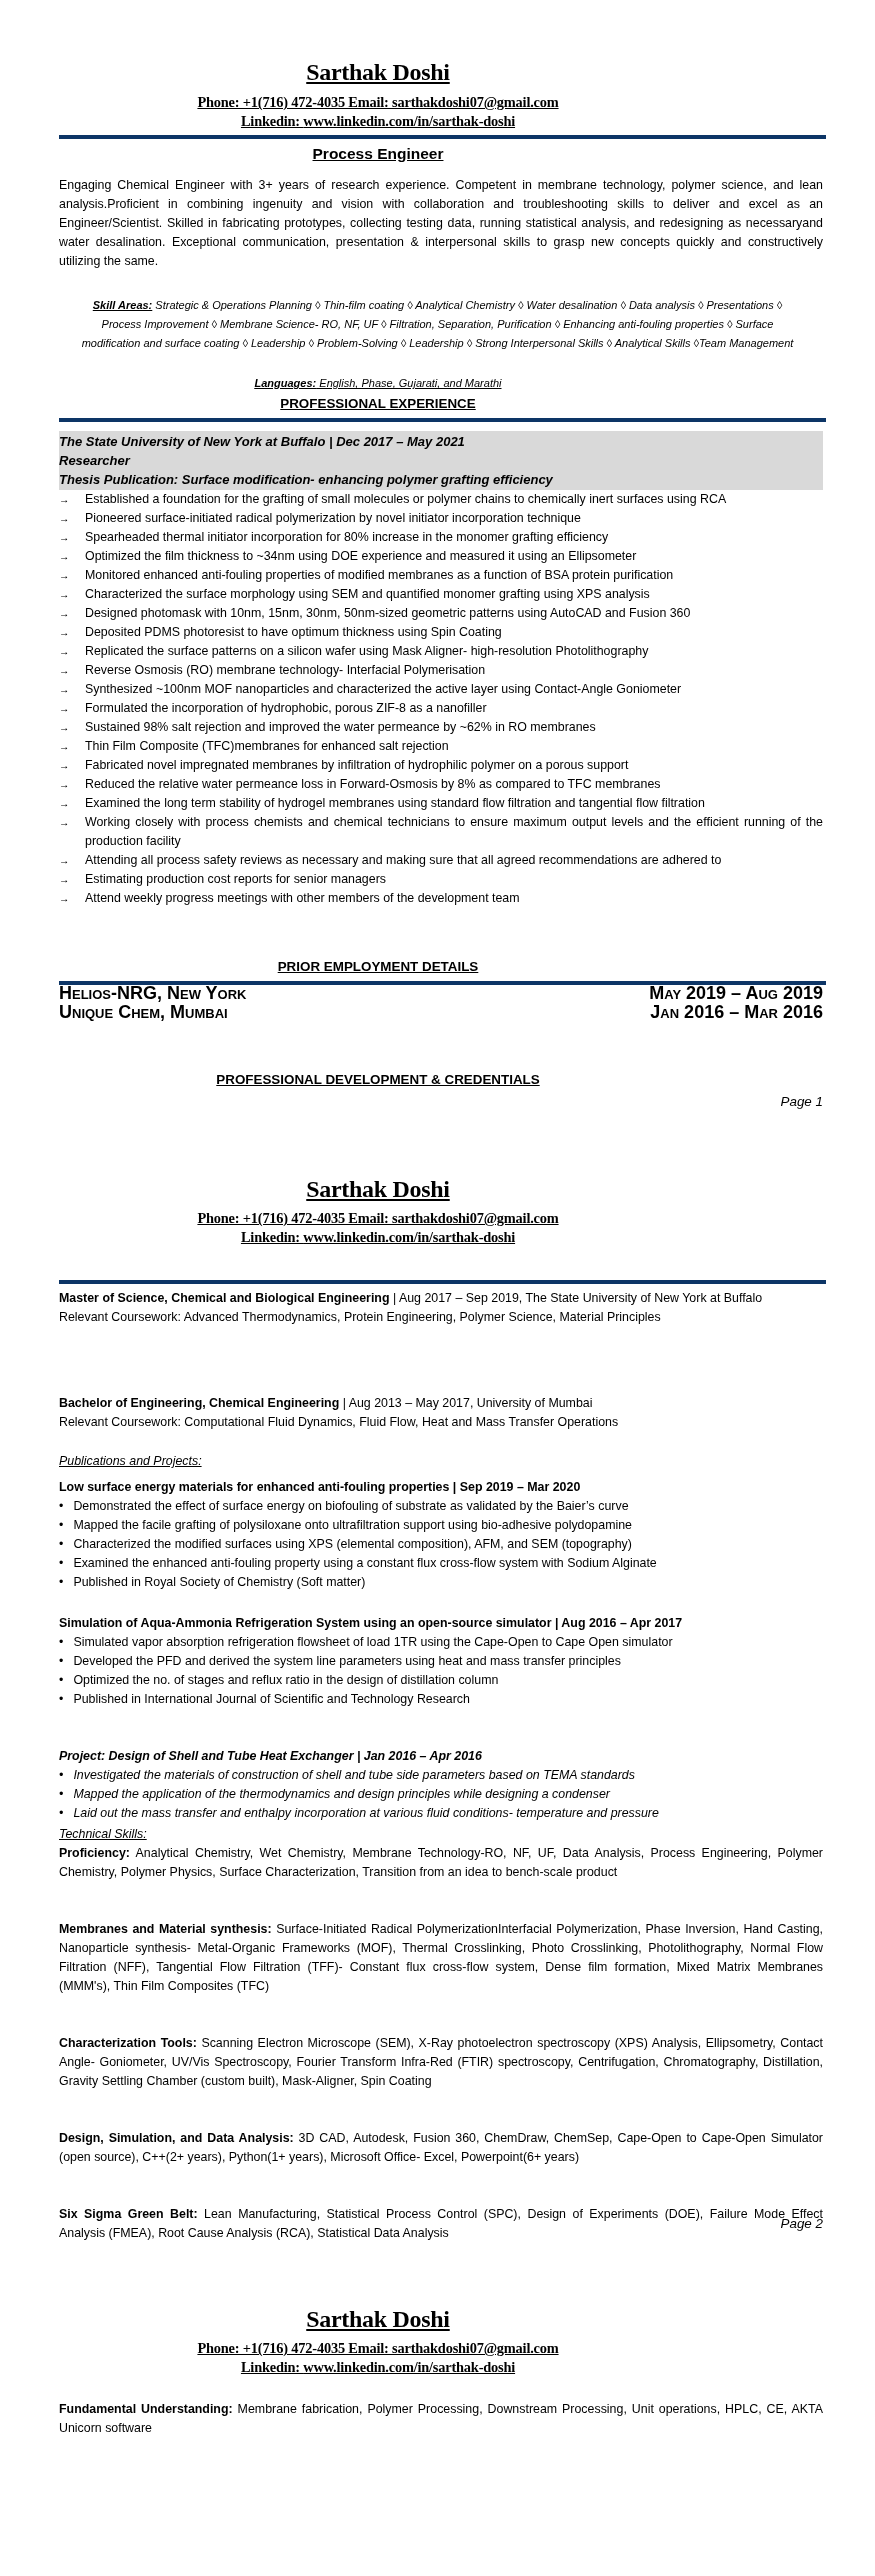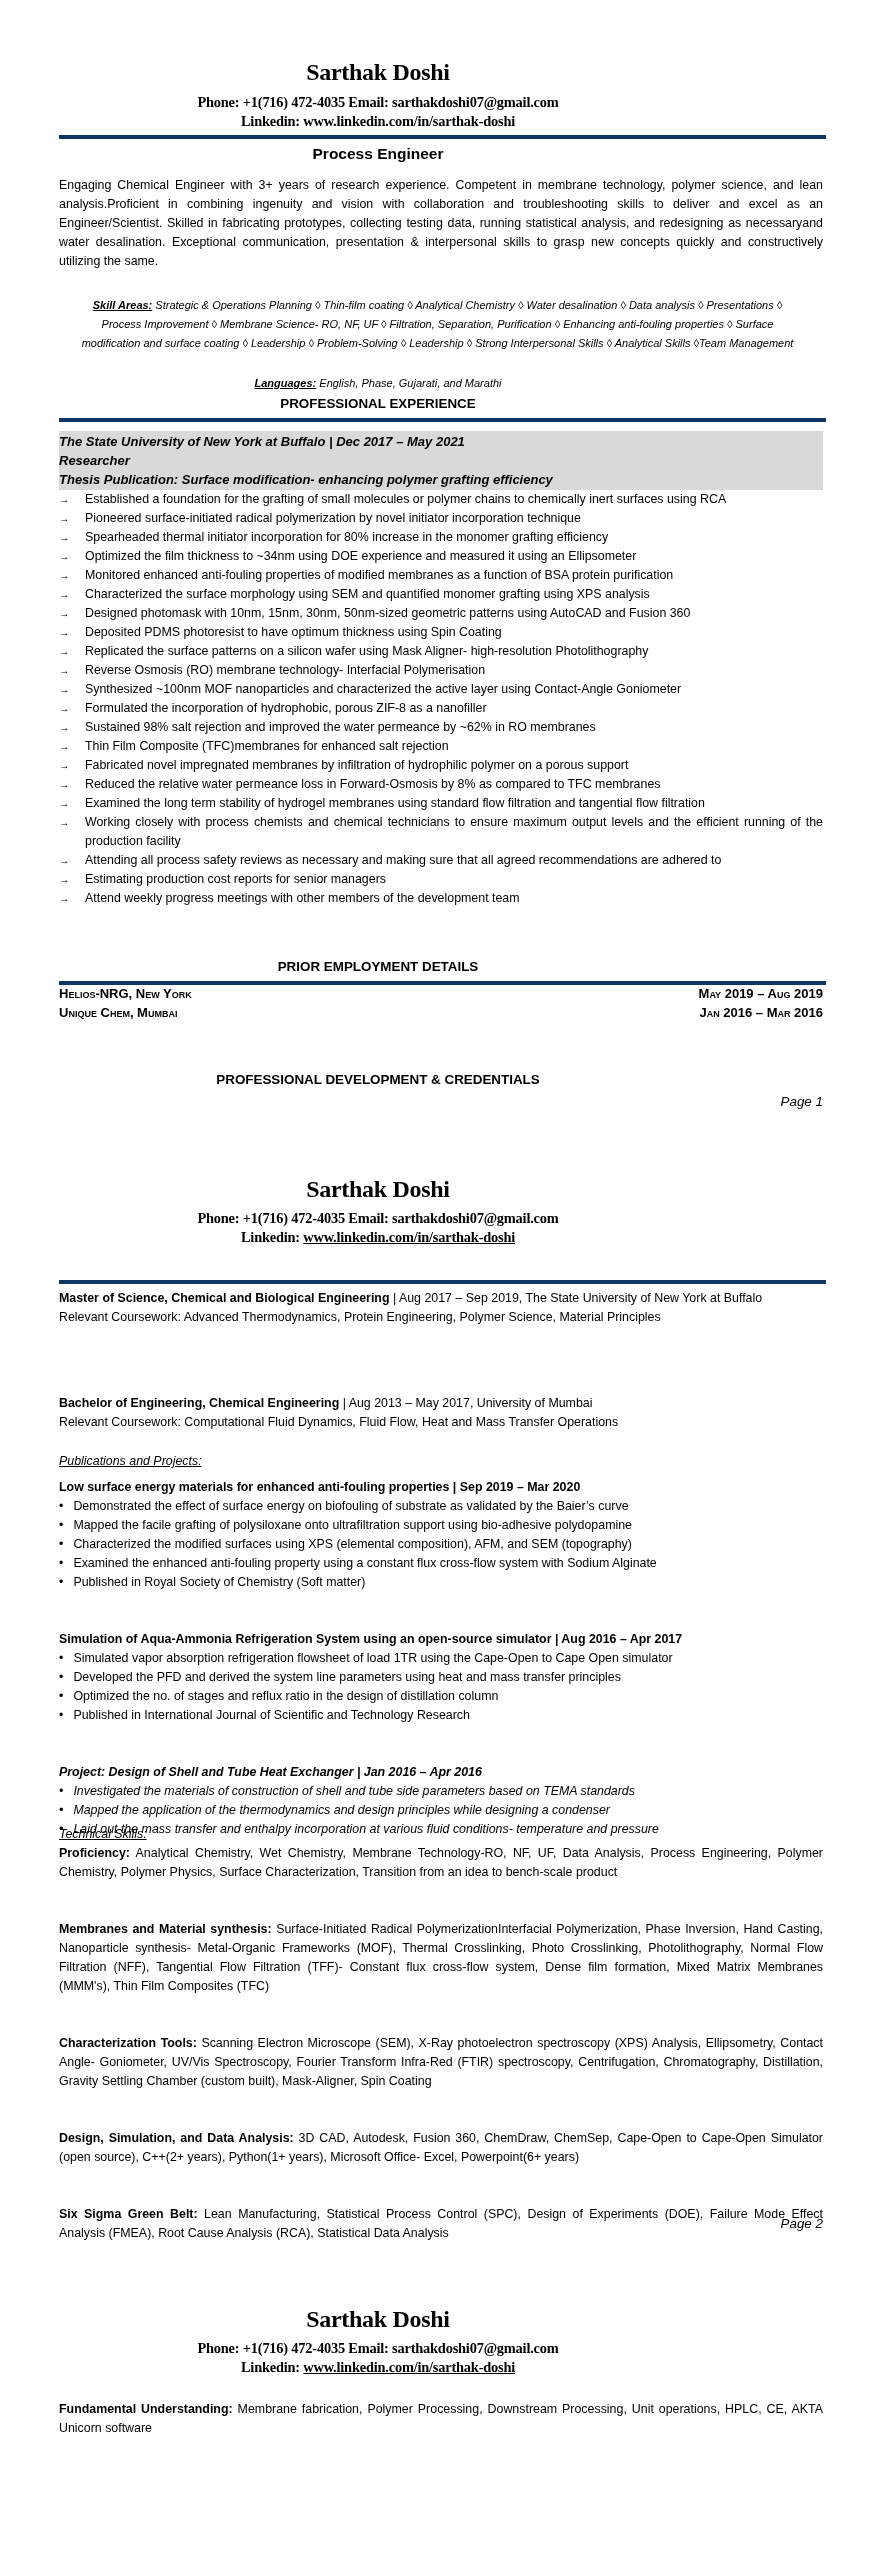--- a/index.html
+++ b/index.html
@@ -1,38 +1,38 @@
 <!DOCTYPE html>
 <html style="font-size:8.2px"><head>
 <meta charset="utf-8">
 <style>
   html, body { margin: 0; padding: 0; background: #ffffff; }
   body { width: 876px; height: 3400px; position: relative; overflow: hidden; color: #000; }
   .serif { font-family: "Liberation Serif", "DejaVu Serif", serif; }
   .sans { font-family: "Liberation Sans", "DejaVu Sans", sans-serif; }
   .abs { position: absolute; }
-  .center { left: 0; width: 756px; text-align: center; }
+  .center { left: 0; width: 756px; text-align: center; text-decoration: underline; }
   .name { font-size: 24px; font-weight: bold; letter-spacing: -0.3px; }
   .contact { font-size: 14.4px; font-weight: bold; letter-spacing: -0.2px; line-height: 18.5px; }
   .rule { position: absolute; left: 59px; width: 767px; height: 4.1px; background: #0d3566; }
   .rule.thin { height: 3.6px; }
   .content { position: absolute; left: 59px; width: 764px; font-family: "Liberation Sans", "DejaVu Sans", sans-serif; font-size: 12.4px; }
   .justify { text-align: justify; line-height: 19px; }
   .title-h { font-family: "Liberation Sans", "DejaVu Sans", sans-serif; font-weight: bold; font-size: 15.5px; }
   .section-h { font-family: "Liberation Sans", "DejaVu Sans", sans-serif; font-weight: bold; font-size: 13.4px; }
   .skills { font-family: "Liberation Sans", "DejaVu Sans", sans-serif; font-style: italic; font-size: 11px; line-height: 19px; text-align: center; }
   .skills .lbl { font-weight: bold; text-decoration: underline; }
   .exp-head { background: #d9d9d9; padding: 1px 0; font-style: italic; font-weight: bold; font-size: 13px; line-height: 19px; }
   ul.arrows { list-style: none; margin: 0; padding: 0; }
   ul.arrows li { position: relative; padding-left: 26px; line-height: 19px; font-size: 12.4px; text-align: justify; }
   ul.arrows li .mk { position: absolute; left: 0; top: 0; font-size: 10.3px; }
   ul.dots { list-style: none; margin: 0; padding: 0; }
   ul.dots li { position: relative; padding-left: 14.4px; line-height: 19px; font-size: 12.4px; }
   ul.dots li .mk { position: absolute; left: 0; top: 0; }
-  .smallcaps { font-variant: small-caps; font-weight: bold; font-size: 13px; }
+  .smallcaps { font-variant: small-caps; font-weight: bold; font-size: 18px; }
   .row { display: flex; justify-content: space-between; line-height: 19px; }
   .page-num { position: absolute; right: 53px; font-family: "Liberation Sans", "DejaVu Sans", sans-serif; font-style: italic; font-size: 13.4px; }
   .b { font-weight: bold; }
   .u { text-decoration: underline; }
   .i { font-style: italic; }
   .blk { line-height: 19px; }
 </style>
 </head>
 <body>
 
@@ -119,21 +119,21 @@
     <div>Relevant Coursework: Advanced Thermodynamics, Protein Engineering, Polymer Science, Material Principles</div>
   </div>
   <div class="content blk" style="top:1394px;">
     <span class="b">Bachelor of Engineering, Chemical Engineering</span><span> | Aug 2013 – May 2017, University of Mumbai</span>
     <div>Relevant Coursework: Computational Fluid Dynamics, Fluid Flow, Heat and Mass Transfer Operations</div>
   </div>
 
   <div class="content blk i u" style="top:1452px;">Publications and Projects:</div>
 
   <div class="content" style="top:1478px;" id="projects">
-      <div style="margin-bottom: 38px;">
+      <div style="margin-bottom: 22px;">
         <div class="b blk">Low surface energy materials for enhanced anti-fouling properties | Sep 2019 – Mar 2020</div>
         <ul class="dots">
           <li><span class="mk">•</span><span>Demonstrated the effect of surface energy on biofouling of substrate as validated by the Baier’s curve</span></li>
           <li><span class="mk">•</span><span>Mapped the facile grafting of polysiloxane onto ultrafiltration support using bio-adhesive polydopamine</span></li>
           <li><span class="mk">•</span><span>Characterized the modified surfaces using XPS (elemental composition), AFM, and SEM (topography)</span></li>
           <li><span class="mk">•</span><span>Examined the enhanced anti-fouling property using a constant flux cross-flow system with Sodium Alginate</span></li>
           <li><span class="mk">•</span><span>Published in Royal Society of Chemistry (Soft matter)</span></li>
         </ul>
       </div>
       <div style="margin-bottom: 38px;">

